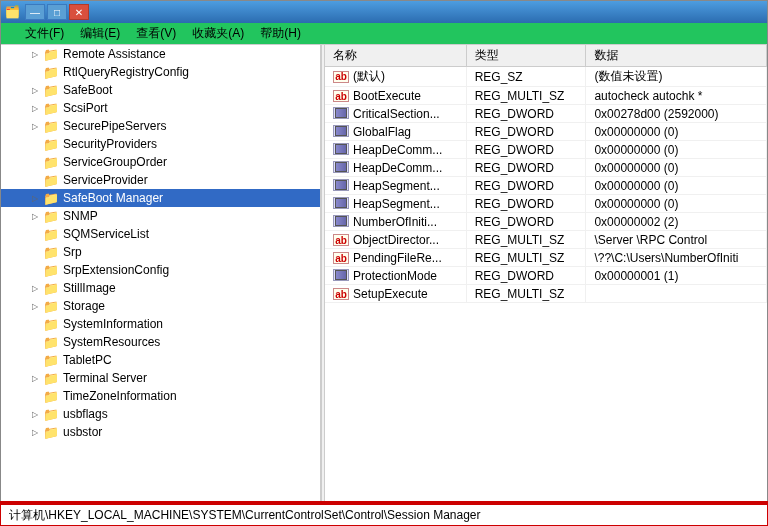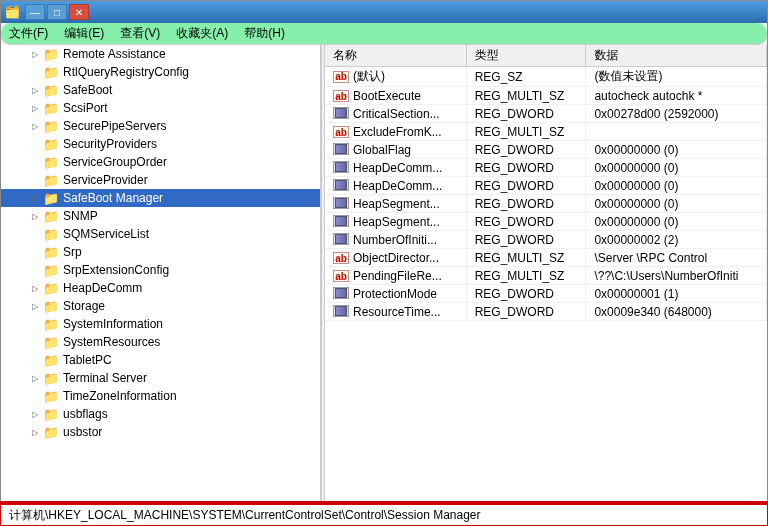--- a/index.html
+++ b/index.html
@@ -55,27 +55,26 @@
       display: flex;
       align-items: center;
       justify-content: center;
       cursor: pointer;
     }
     .title-btn.close {
       background: #d94f3d;
       border-color: #b03a2a;
     }
     .menu-bar {
-      background: #86efac;
+      background: #22c55e;
       height: 22px;
       display: flex;
       align-items: center;
-      padding: 0 0;
+      padding: 0 16px;
       border-bottom: 1px solid #ccc;
-      border-radius: 10px;
     }
     .menu-item {
       padding: 2px 8px;
       font-size: 12px;
       cursor: pointer;
       color: #000;
     }
     .main-content {
       display: flex;
       flex: 1;
@@ -287,21 +286,21 @@
           <span>Srp</span>
         </div>
         <div class="tree-item" style="padding-left: 28px;">
           <span class="expand-arrow"></span>
           <span class="folder-icon" style="font-size: 13px;">📁</span>
           <span>SrpExtensionConfig</span>
         </div>
         <div class="tree-item" style="padding-left: 28px;">
           <span class="expand-arrow">▷</span>
           <span class="folder-icon" style="font-size: 13px;">📁</span>
-          <span>HeapDeComm</span>
+          <span>StillImage</span>
         </div>
         <div class="tree-item" style="padding-left: 28px;">
           <span class="expand-arrow">▷</span>
           <span class="folder-icon" style="font-size: 13px;">📁</span>
           <span>Storage</span>
         </div>
         <div class="tree-item" style="padding-left: 28px;">
           <span class="expand-arrow"></span>
           <span class="folder-icon" style="font-size: 13px;">📁</span>
           <span>SystemInformation</span>
@@ -362,25 +361,20 @@
               <td>autocheck autochk *</td>
             </tr>
             <tr>
               <td><span class="type-icon dword" style="background: rgb(221, 221, 255); width: 16px;">
                   <span style="display:inline-block;width:12px;height:10px;background:linear-gradient(to right,#8888cc,#6666aa);border:1px solid #555;"></span>
                 </span><span>CriticalSection...</span></td>
               <td>REG_DWORD</td>
               <td>0x00278d00 (2592000)</td>
             </tr>
             <tr>
-              <td><span class="type-icon ab">ab</span><span>ExcludeFromK...</span></td>
-              <td>REG_MULTI_SZ</td>
-              <td></td>
-            </tr>
-            <tr>
               <td><span class="type-icon dword" style="background: rgb(221, 221, 255); width: 16px;">
                   <span style="display:inline-block;width:12px;height:10px;background:linear-gradient(to right,#8888cc,#6666aa);border:1px solid #555;"></span>
                 </span><span>GlobalFlag</span></td>
               <td>REG_DWORD</td>
               <td>0x00000000 (0)</td>
             </tr>
             <tr>
               <td><span class="type-icon dword" style="background: rgb(221, 221, 255); width: 16px;">
                   <span style="display:inline-block;width:12px;height:10px;background:linear-gradient(to right,#8888cc,#6666aa);border:1px solid #555;"></span>
                 </span><span>HeapDeComm...</span></td>
@@ -426,25 +420,23 @@
               <td>\??\C:\Users\NumberOfIniti</td>
             </tr>
             <tr>
               <td><span class="type-icon dword" style="background: rgb(221, 221, 255); width: 16px;">
                   <span style="display:inline-block;width:12px;height:10px;background:linear-gradient(to right,#8888cc,#6666aa);border:1px solid #555;"></span>
                 </span><span>ProtectionMode</span></td>
               <td>REG_DWORD</td>
               <td>0x00000001 (1)</td>
             </tr>
             <tr>
-              <td><span class="type-icon dword" style="background: rgb(221, 221, 255); width: 16px;">
-                  <span style="display:inline-block;width:12px;height:10px;background:linear-gradient(to right,#8888cc,#6666aa);border:1px solid #555;"></span>
-                </span><span>ResourceTime...</span></td>
-              <td>REG_DWORD</td>
-              <td>0x0009e340 (648000)</td>
+              <td><span class="type-icon ab">ab</span><span>SetupExecute</span></td>
+              <td>REG_MULTI_SZ</td>
+              <td></td>
             </tr>
           </tbody>
       </table>
     </div>
   </div>
 
   <div class="status-bar">
     <span>计算机\HKEY_LOCAL_MACHINE\SYSTEM\CurrentControlSet\Control\Session Manager</span>
   </div>
 </div>

